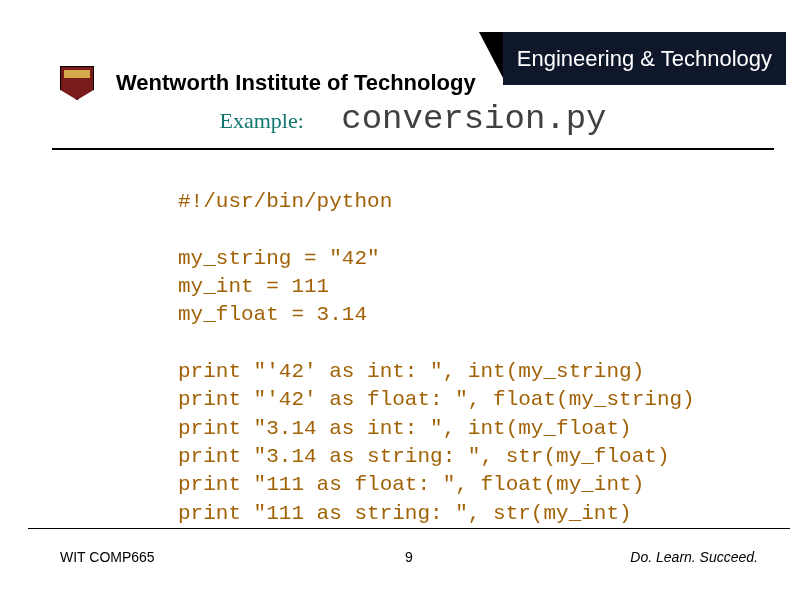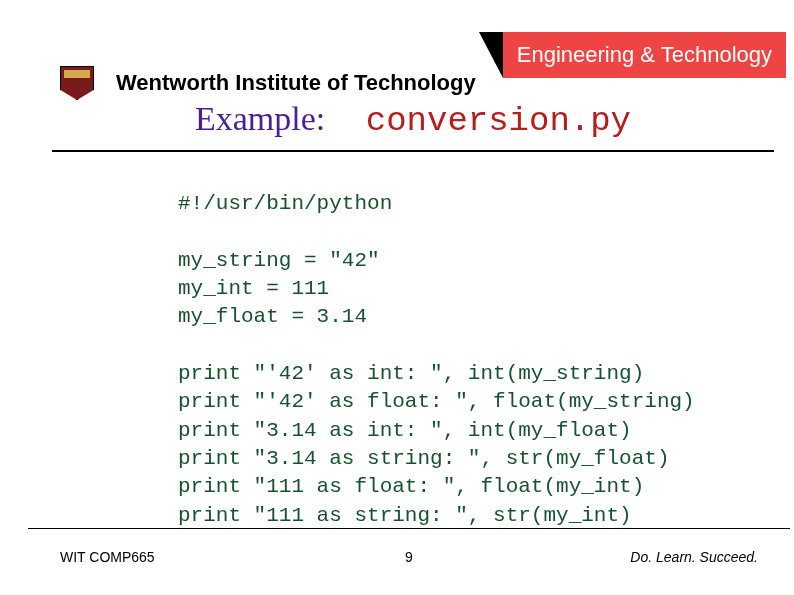--- a/index.html
+++ b/index.html
@@ -41,22 +41,22 @@
   }
   .inst-name {
     font-size: 22px;
     font-weight: bold;
     color: #000;
   }
   .header-right {
     position: absolute;
     right: 8px;
     top: 0;
-    height: 46px;
-    background: #ef4444;
+    height: 53px;
+    background: #0f172a;
     color: #fff;
     font-size: 22px;
     padding: 0 14px;
     display: flex;
     align-items: center;
   }
   .header-right::before {
     content: "";
     position: absolute;
     left: -24px;
@@ -68,34 +68,34 @@
   .title-row {
     text-align: center;
     margin-top: 22px;
     padding: 0 30px 10px;
     border-bottom: 2px solid #000;
     margin-left: 20px;
     margin-right: 20px;
   }
   .title-prefix {
     font-family: Georgia, 'Times New Roman', serif;
-    font-size: 34px;
-    color: #4c1d95;
+    font-size: 22px;
+    color: #0f766e;
     text-align: center;
   }
   .title-file {
     font-family: Consolas, 'Courier New', monospace;
     font-size: 34px;
-    color: #b91c1c;
+    color: #404040;
   }
   .code-block {
     margin: 22px 0 0 130px;
     font-family: Consolas, 'Courier New', monospace;
     font-size: 21px;
-    color: #14532d;
+    color: #a16207;
     line-height: 1.35;
     white-space: pre;
   }
   .footer {
     position: absolute;
     left: 12px;
     right: 20px;
     bottom: 14px;
     border-top: 1.5px solid #000;
     padding-top: 4px;

